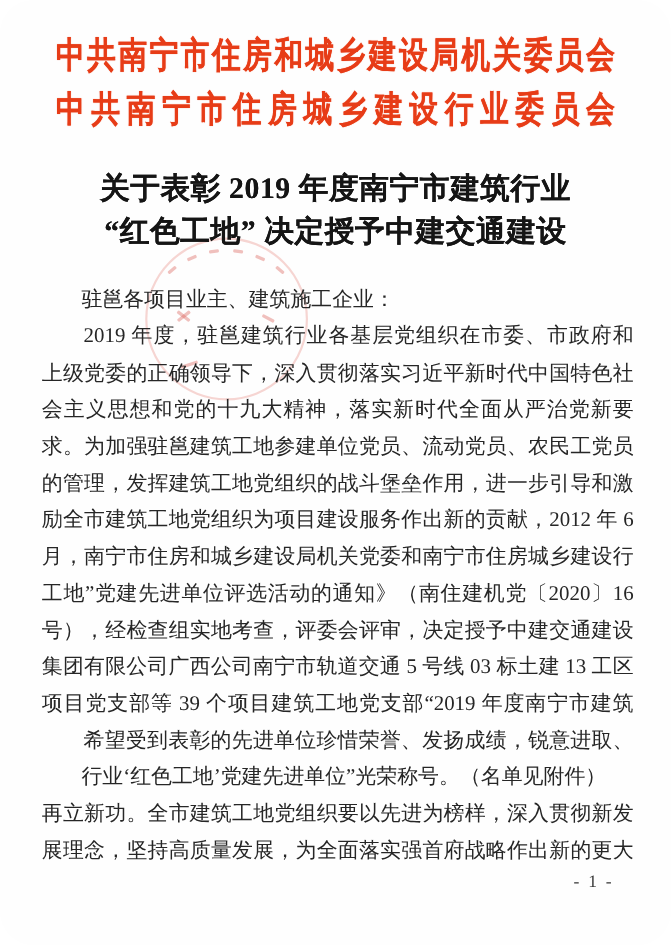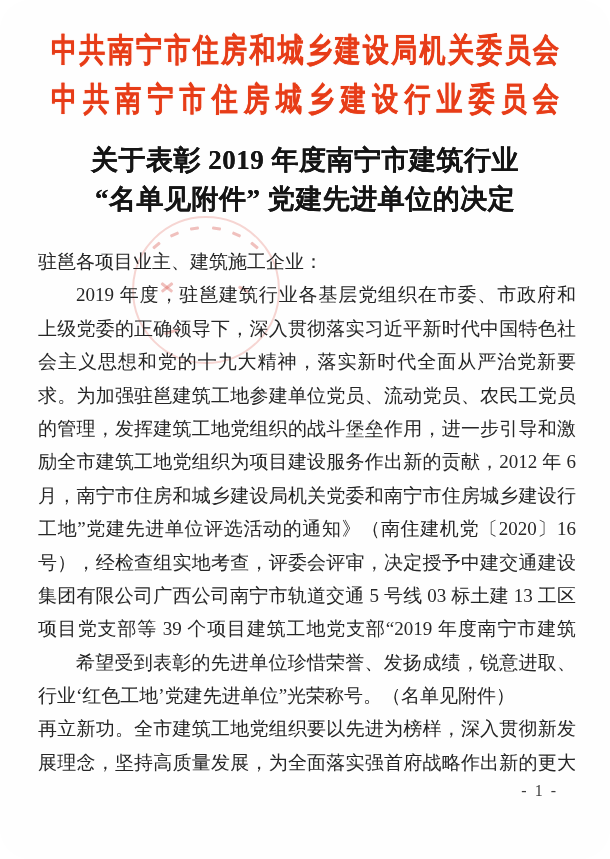--- a/index.html
+++ b/index.html
@@ -34,21 +34,21 @@
     text-align: justify;
     text-align-last: justify;
     transform: scaleY(1.25);
     transform-origin: 50% 50%;
     text-shadow: 0 0 0.6px #e73c17;
     white-space: nowrap;
   }
 
   
   .title {
-    margin-top: 17px;
+    margin-top: 28px;
     text-align: center;
     color: #151515;
     font-weight: 700;
     font-size: 27px;
     line-height: 39px;
     letter-spacing: 0.5px;
     text-shadow: 0 0 0.4px #151515;
     position: relative;
     z-index: 2;
   }
@@ -95,20 +95,21 @@
   }
   .bline {
     text-align: justify;
     text-align-last: justify;
     height: 33.4px;
     overflow: visible;
   }
   .bline.nojust {
     text-align: center;
     text-align-last: left;
+    margin-left: 36px;
   }
   .bline.indent {
     text-indent: 2em;
   }
 
   
   .page-number {
     margin-top: 3px;
     margin-right: 52px;
     text-align: right;
@@ -122,21 +123,21 @@
 
 <div class="page">
 
   <div class="header">
     <div class="header-line">中共南宁市住房和城乡建设局机关委员会</div>
     <div class="header-line">中共南宁市住房城乡建设行业委员会</div>
   </div>
 
   <div class="title">
     <div>关于表彰 2019 年度南宁市建筑行业</div>
-    <div>“名单见附件” 党建先进单位的决定</div>
+    <div>“红色工地” 决定授予中建交通建设</div>
   </div>
 
   <div class="stamp">
     <span class="mark a1"></span>
     <span class="mark a2"></span>
     <span class="mark a3"></span>
     <span class="mark a4"></span>
     <span class="mark a5"></span>
     <span class="mark a6"></span>
     <span class="mark x1"></span>

